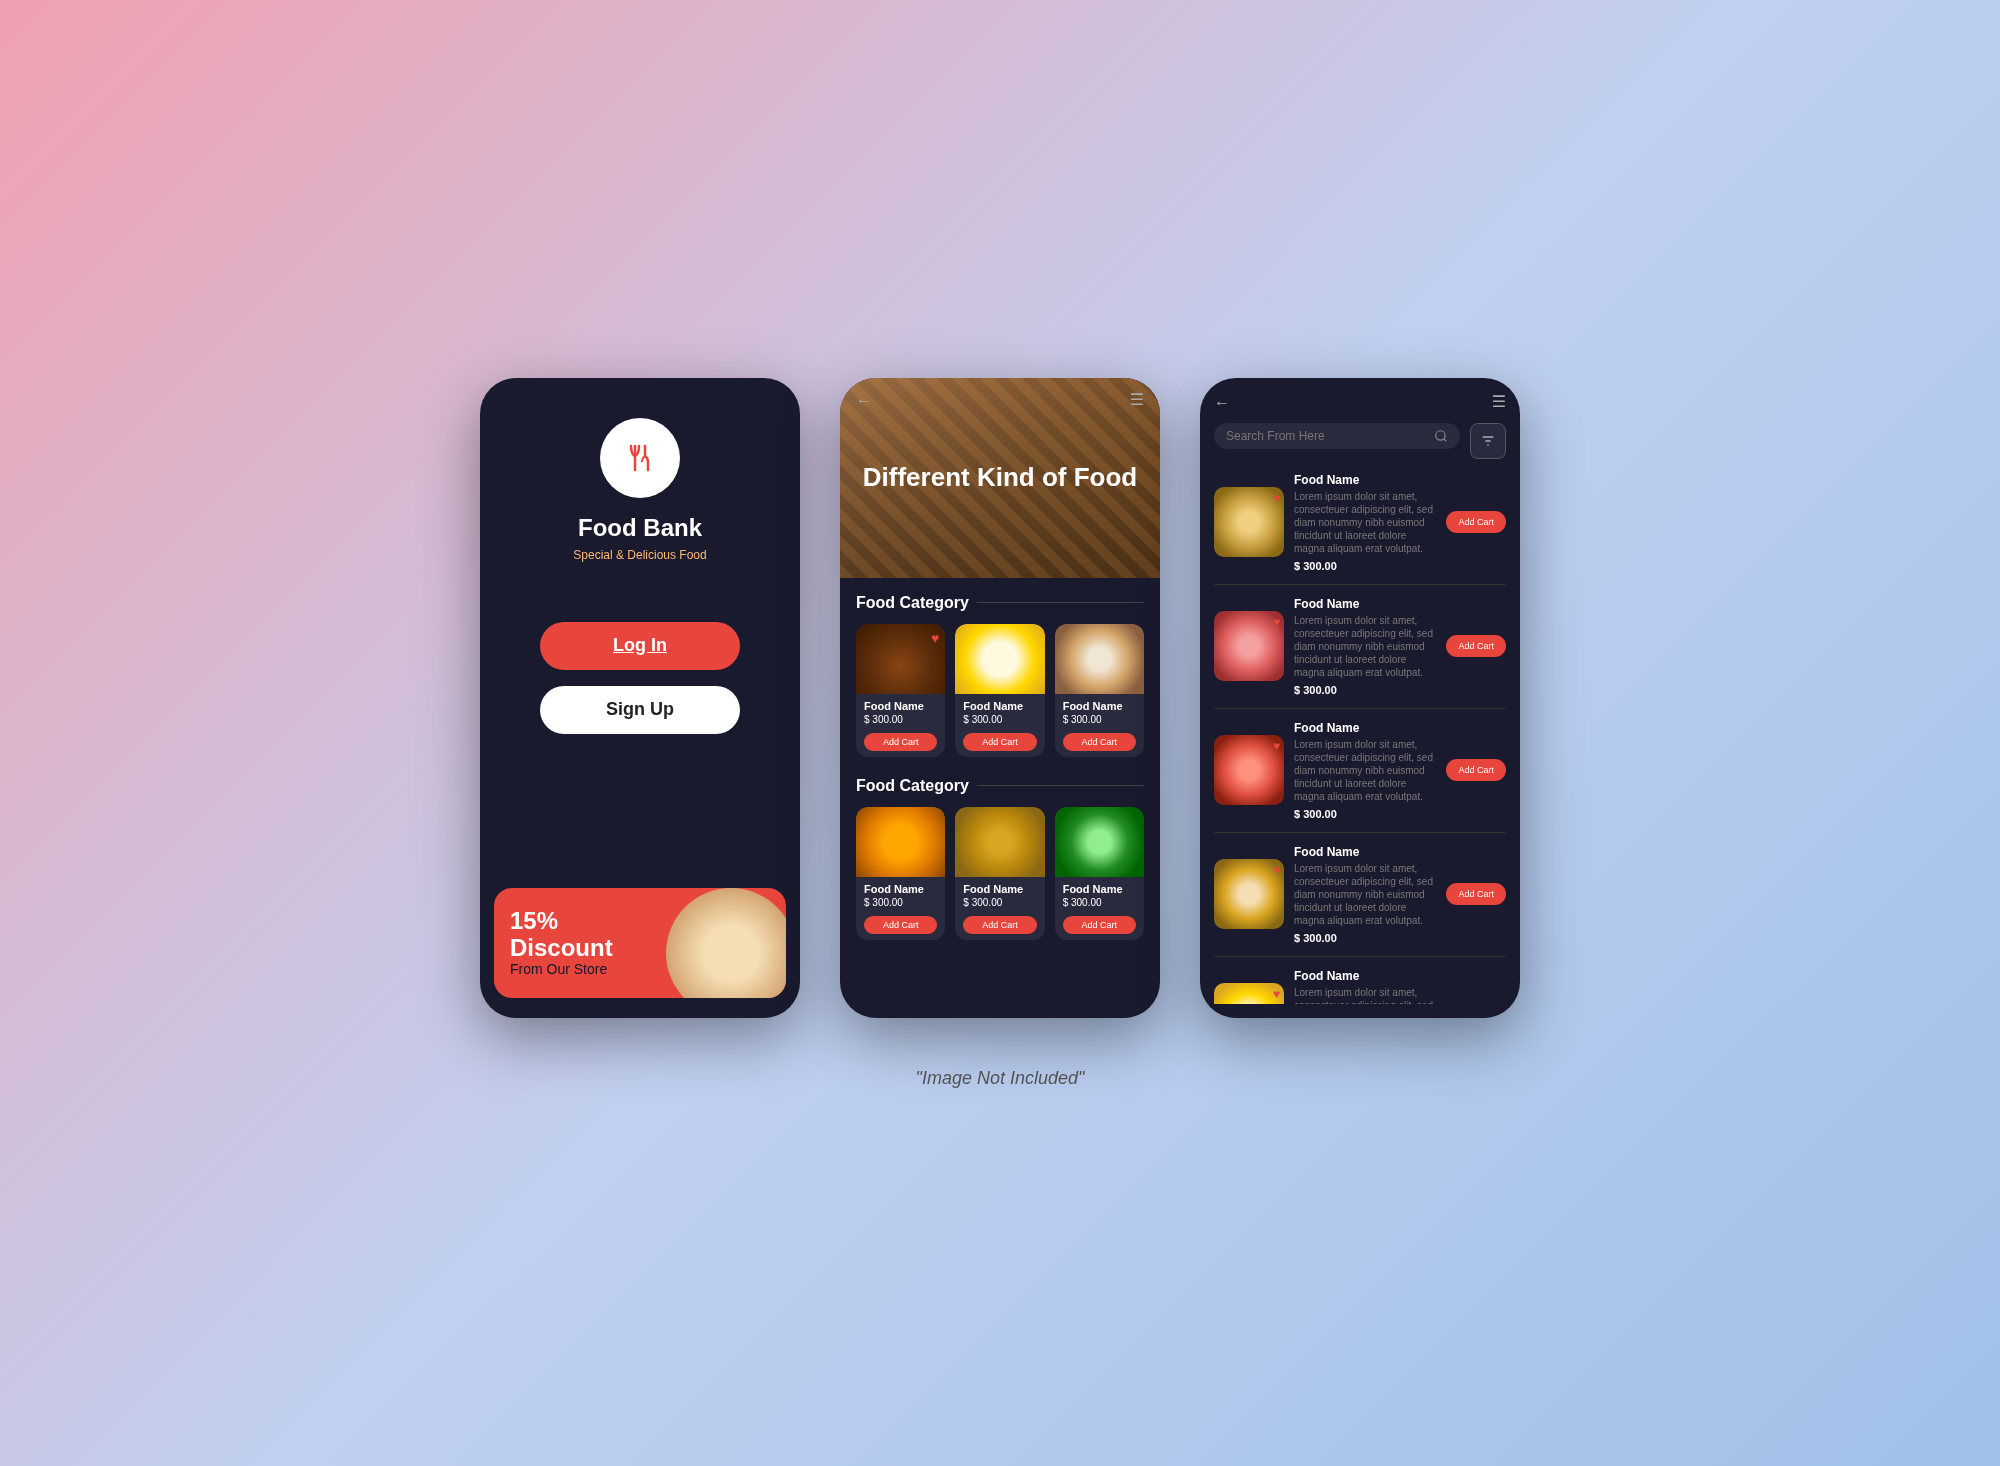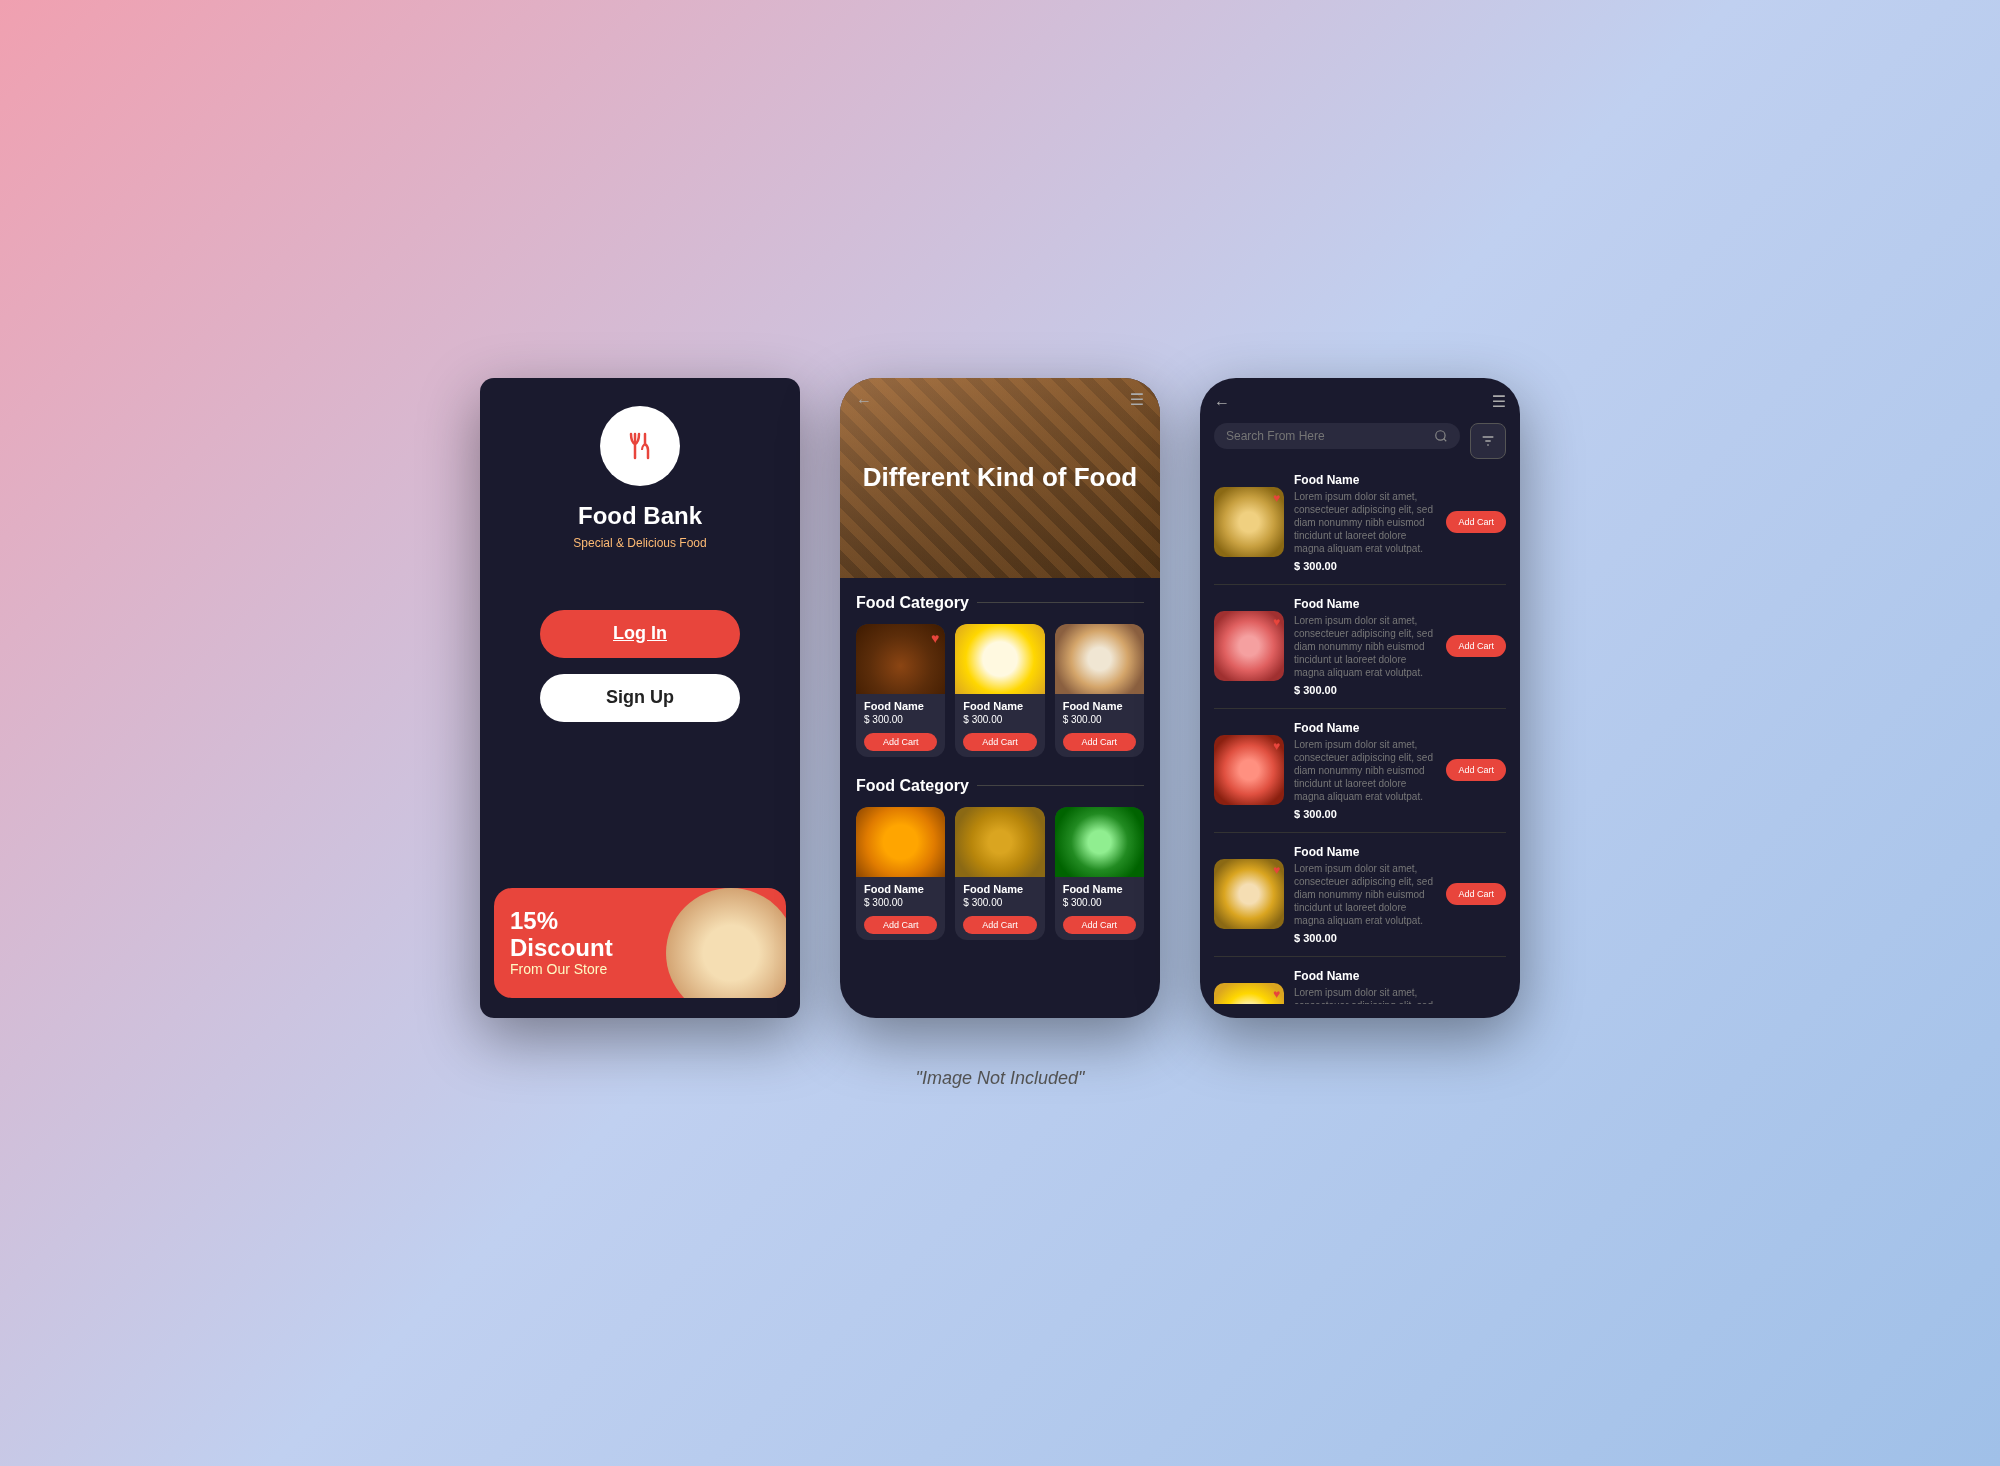--- a/index.html
+++ b/index.html
@@ -35,22 +35,21 @@
       position: relative;
       flex-shrink: 0;
     }
 
     
     .phone-1 {
       background: #1a1a2e;
       display: flex;
       flex-direction: column;
       align-items: center;
-      padding: 28px 20px 20px;
-      border-radius: 14px;
+      padding: 40px 20px 20px;
     }
 
     .phone-1 .logo-circle {
       width: 80px;
       height: 80px;
       border-radius: 50%;
       background: white;
       display: flex;
       align-items: center;
       justify-content: center;
@@ -126,21 +125,21 @@
     }
 
     .phone-1 .discount-percent {
       color: white;
       font-size: 24px;
       font-weight: 800;
       line-height: 1.1;
     }
 
     .phone-1 .discount-label {
-      color: #fef9c3;
+      color: #0f172a;
       font-size: 14px;
       font-weight: 300;
     }
 
     .phone-1 .discount-img {
       width: 130px;
       height: 110px;
       position: relative;
       overflow: hidden;
     }

